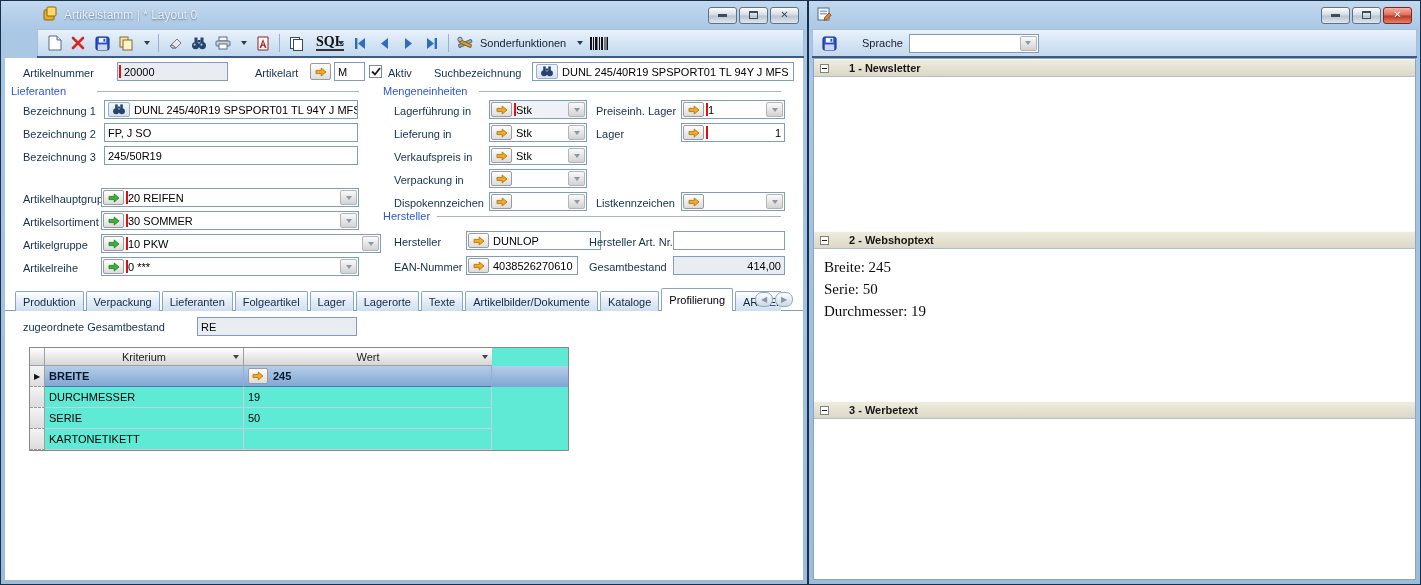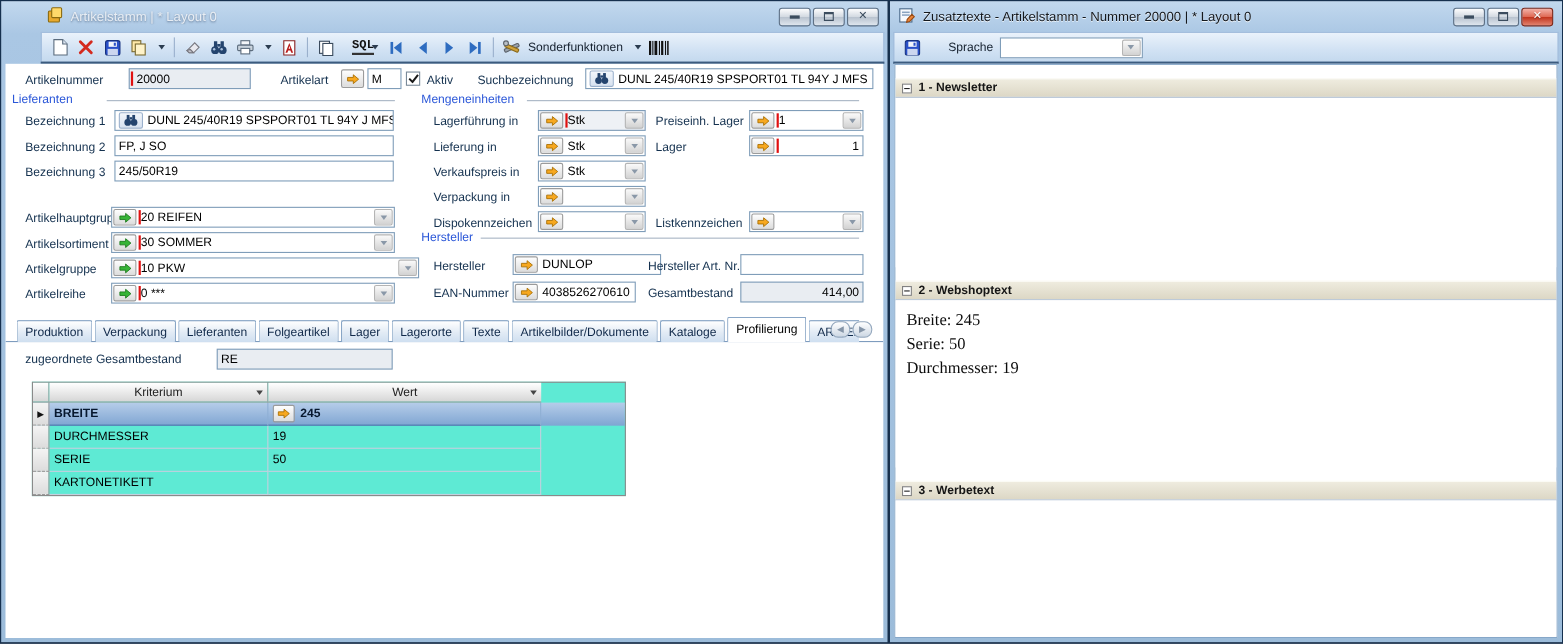--- a/index.html
+++ b/index.html
@@ -30,22 +30,22 @@
   .toolbar { height:27px; margin:0 3px; display:flex; align-items:center; gap:2px; padding:0 5px;
     background:linear-gradient(#eaf2fb,#d3e3f4 55%,#c4d9ee);
     border:1px solid #a4bedd; border-bottom:none; }
   .toolbar-edge { height:2px; margin:0 3px; background:#3c5b7e; }
   .tbi { width:22px; height:22px; display:flex; align-items:center; justify-content:center; cursor:default; }
   .tbi.narrow { width:14px; }
   .tbsep { width:1px; height:18px; background:#9ab0cc; margin:0 3px; }
   .dd-small { width:0; height:0; border-left:3px solid transparent; border-right:3px solid transparent;
     border-top:4px solid #2b3c50; margin-left:1px; }
   .tb-label { color:#15202e; padding:0 4px 0 2px; white-space:nowrap; }
-  .sql-text { font-weight:bold; font-size:11px; border-bottom:2px solid #333; color:#111; line-height:1;
-    font-family:Liberation Mono, monospace;margin-left:20px; }
+  .sql-text { font-weight:bold; font-size:14px; border-bottom:2px solid #333; color:#111; line-height:1;
+    font-family:Liberation Serif, serif;margin-left:20px; }
 
   
   .form { position:absolute; left:4px; right:4px; top:57px; bottom:4px; background:#fff;
     overflow:hidden; color:#14314f; }
   .lbl { position:absolute; white-space:nowrap; color:#14314f; }
   .grp { position:absolute; white-space:nowrap; color:#2b57d8; }
   .gline { position:absolute; height:1px; background:#a7b4c4; }
 
   .fld { position:absolute; height:19px; border:1px solid #7f9db9; background:#fff;
     display:flex; align-items:center; padding:0 3px; white-space:nowrap; overflow:hidden; color:#000; }
@@ -99,23 +99,23 @@
   .gc { display:flex; align-items:center; padding:0 4px; border-right:1px solid #c3d0de; border-bottom:1px solid #c3d0de;
     overflow:hidden; white-space:nowrap; color:#000; }
   .grow.selected { background:linear-gradient(#b6cde9,#7fa5d2); font-weight:bold; color:#07182f; }
   .grow.selected .gc { border-right:1px solid #8fb0d4; border-bottom:1px solid #4a78ad; color:#07182f; }
   .grow .wbtn { width:20px; height:16px; margin-right:5px; border:1px solid #9b9b9b; border-radius:2px;
     background:linear-gradient(#fefefe,#dcdcdc); display:flex; align-items:center; justify-content:center; flex:none; }
 
   
   .rcontent { position:absolute; left:4px; right:4px; top:57px; bottom:4px; background:#fff;
     border:1px solid #86a7c8; display:flex; flex-direction:column; overflow:hidden; }
-  .sechead { height:18px; flex:none; display:flex; align-items:center; gap:6px; padding:0 6px;
+  .sechead { height:18px; flex:none; display:flex; align-items:center; gap:20px; padding:0 6px;
     background:linear-gradient(#efecdf,#dcd7c5); border-top:1px solid #fbfaf4; border-bottom:1px solid #aebfd2;
-    font-weight:bold; color:#161616; cursor:default;margin-top:12px; }
+    font-weight:bold; color:#161616; cursor:default; }
   .minusbox { width:9px; height:9px; border:1px solid #818181; background:#fff; position:relative; flex:none; }
   .minusbox::after { content:""; position:absolute; left:1px; right:1px; top:3px; height:1px; background:#222; }
   .secbody { background:#fff; overflow:hidden; }
   .secbody.serif { font-family:"Liberation Serif","DejaVu Serif",serif; font-size:15px; line-height:22px;
     padding:7px 10px; white-space:pre-line; color:#0d0d0d; }
   .s1 { height:154px; flex:none; }
   .s2 { height:152px; flex:none; }
   .s3 { flex:1; }
 </style>
 </head>
@@ -554,21 +554,20 @@
 <div class="win win-right">
   <div class="titlebar">
     <span>
       <svg width="16" height="16" viewBox="0 0 16 16">
           <rect x="1" y="2" width="11" height="12" fill="#f6f9fc" stroke="#4a6a8a"></rect>
           <rect x="3" y="4.5" width="7" height="1.4" fill="#8aa4c0"></rect>
           <rect x="3" y="7" width="7" height="1.4" fill="#8aa4c0"></rect>
           <path d="M12 7 l2.2 2.2 -4.4 4.4 -2.6 0.6 0.6 -2.6 z" fill="#e8843a" stroke="#9a4a10"></path>
         </svg>
     </span>
-    <span class="title">Zusatztexte - Artikelstamm  -  Nummer 20000 | * Layout 0</span>
     <span class="winbtns">
       <span class="winbtn">
           <span class="g-min"></span>
         </span>
       <span class="winbtn">
           <span class="g-max"></span>
         </span>
       <span class="winbtn red">
           <span class="g-x">✕</span>
         </span>

